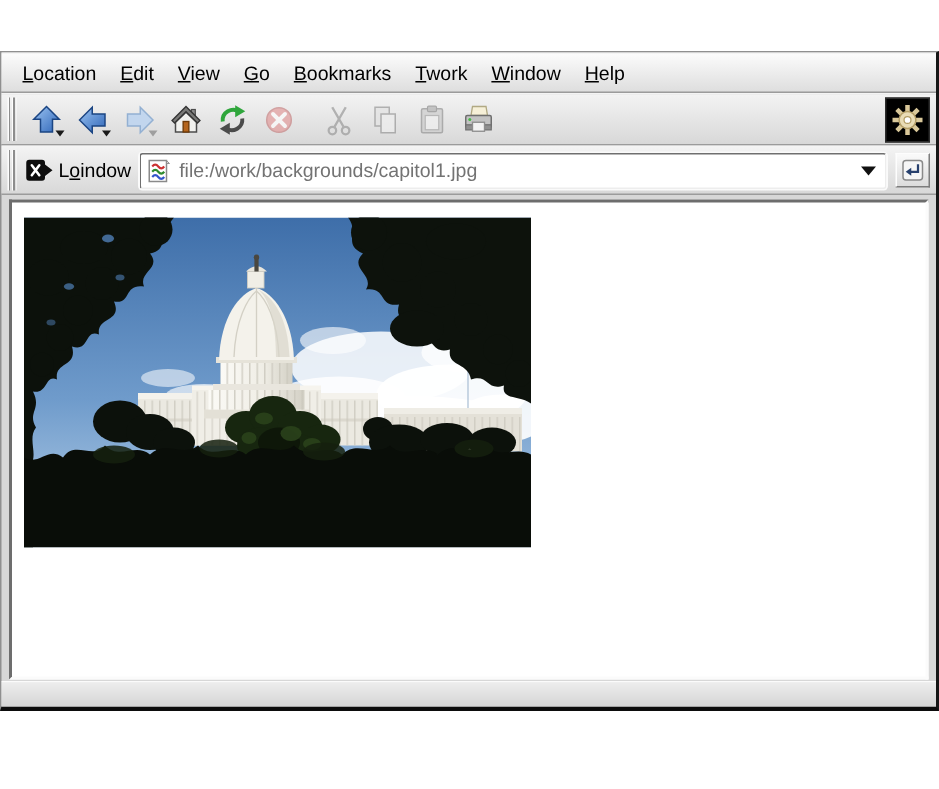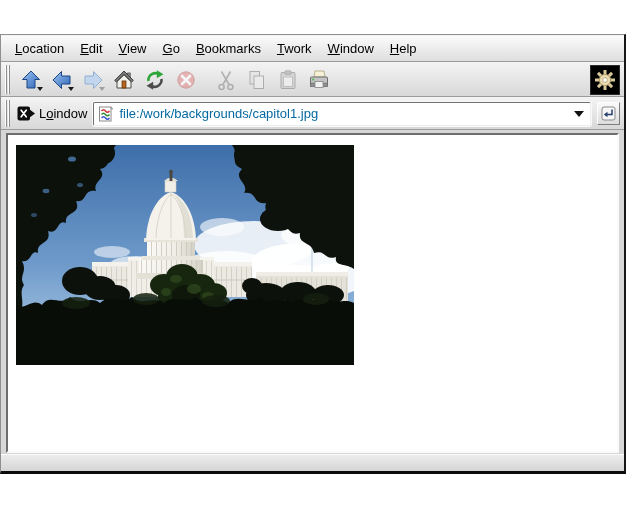--- a/index.html
+++ b/index.html
@@ -60,21 +60,21 @@
   .loc-label { margin:0 6px 0 0; white-space:nowrap; }
   .loc-label .mn { text-decoration:underline; }
   .combo {
     flex:1 1 auto; height:22px; background:#fff;
     border:1px solid; border-color:#6f6f6f #ededed #ededed #6f6f6f;
     border-radius:2px; box-shadow:0 0 0 1px #fafafa;
     display:flex; align-items:center; padding:0 4px; min-width:0;
   }
   .combo input {
     flex:1 1 auto; border:0; outline:0; background:transparent;
-    font:13px "Liberation Sans", sans-serif; color:#0369a1; padding:0 2px; min-width:0;
+    font:13px "Liberation Sans", sans-serif; color:#737373; padding:0 2px; min-width:0;
   }
   .combo .mime { margin-right:3px; flex:0 0 auto; }
   .combo-arrow {
     flex:0 0 auto; width:14px; height:18px; display:flex; align-items:center; justify-content:center;
   }
   .combo-arrow i {
     width:0; height:0; border-left:5px solid transparent; border-right:5px solid transparent;
     border-top:6px solid #111;
   }
   .go-btn {

